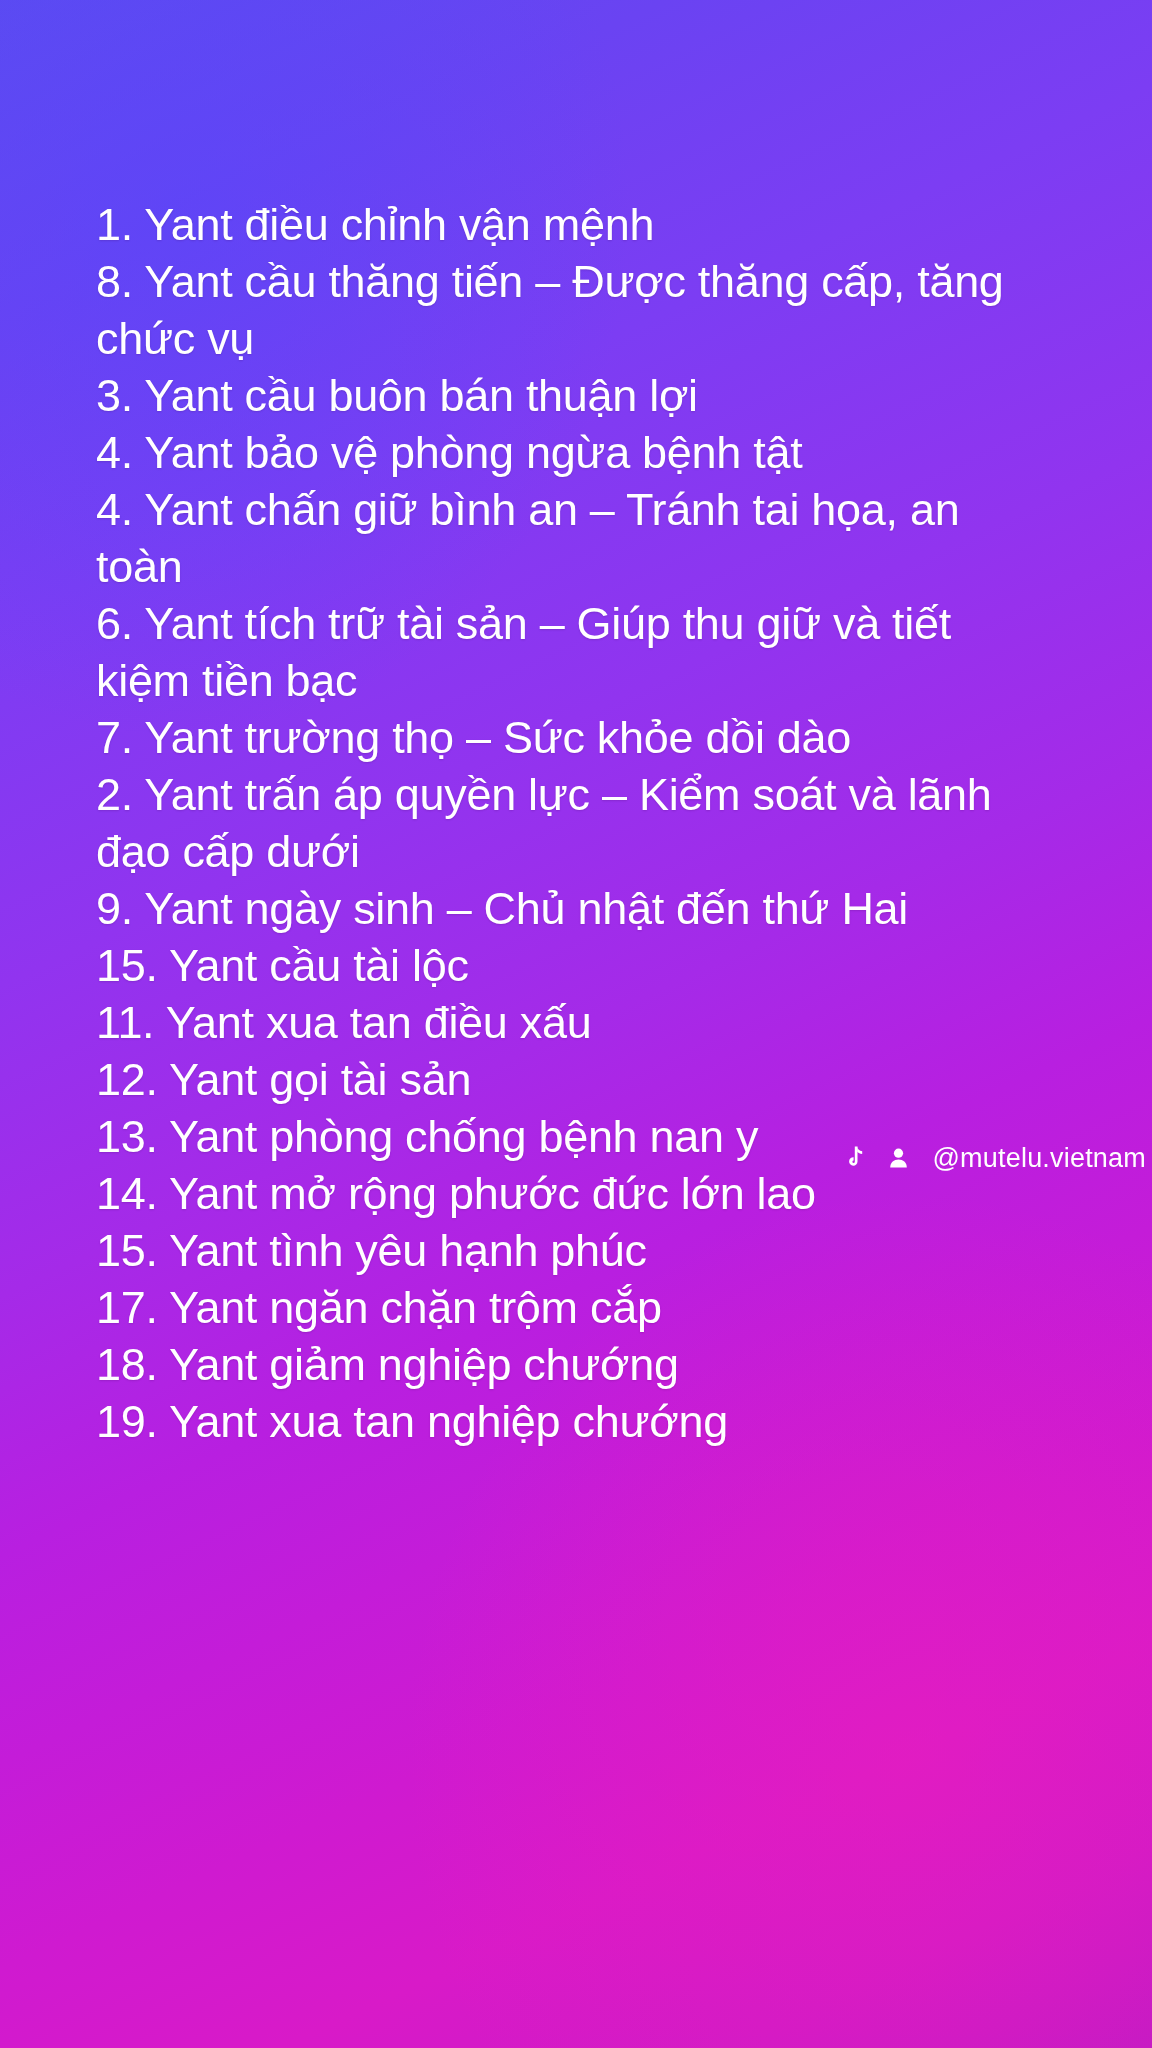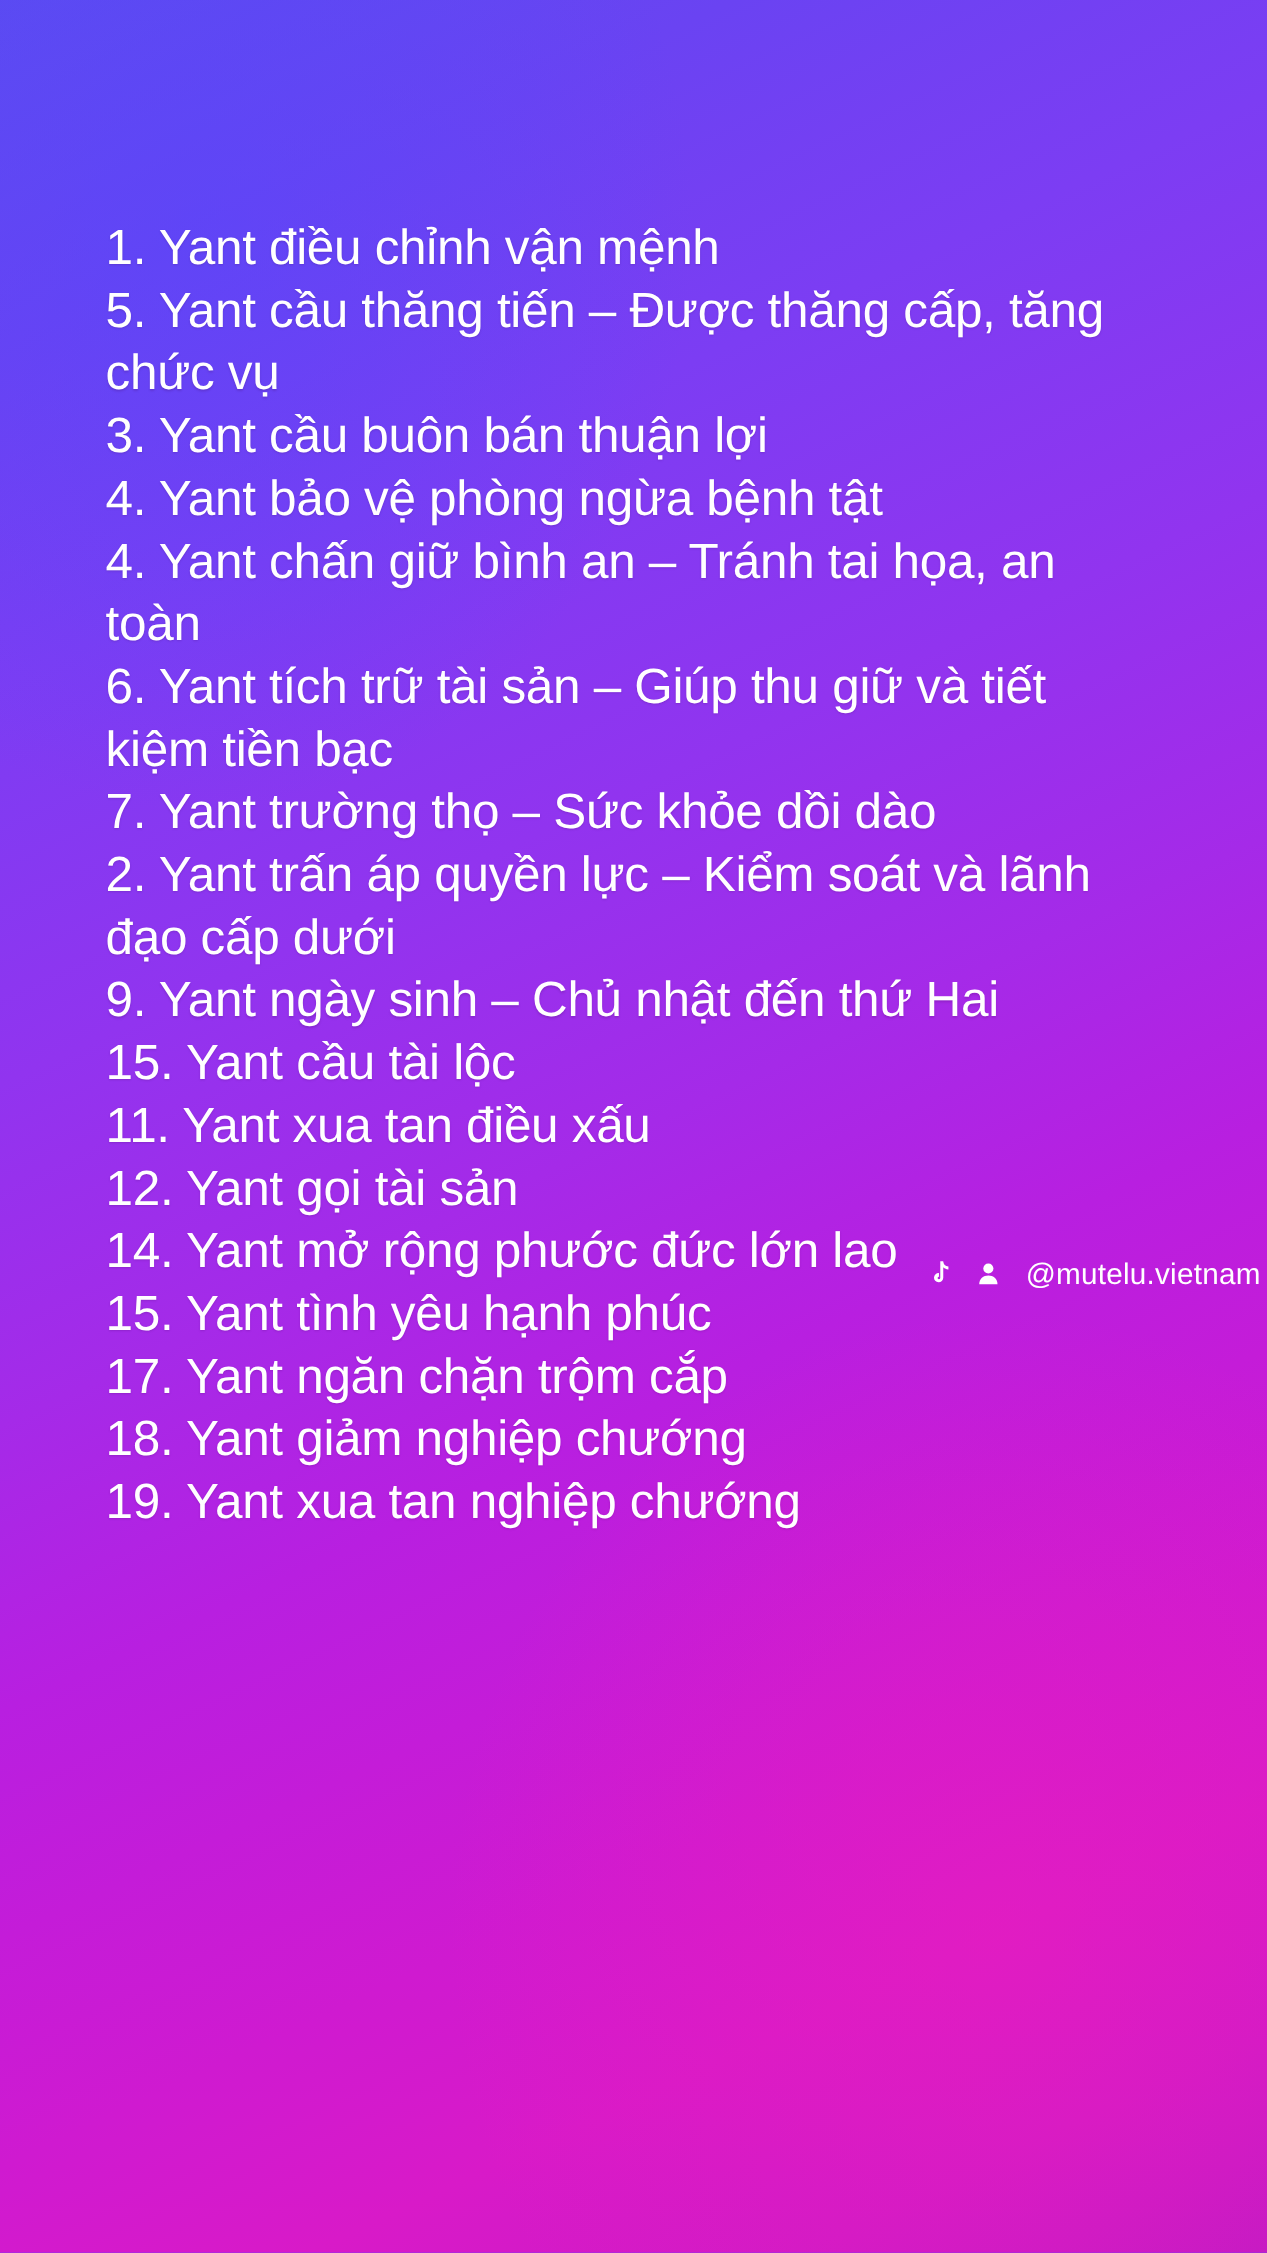--- a/index.html
+++ b/index.html
@@ -83,31 +83,32 @@
     top: 1px;
   }
 </style>
 </head>
 <body>
 
 <div class="story">
 
   <div class="list">
     <div class="line">1. Yant điều chỉnh vận mệnh</div>
-    <div class="line">5. Yant cầu thăng tiến – Được thăng cấp, tăng chức vụ</div>
+    <div class="line">8. Yant cầu thăng tiến – Được thăng cấp, tăng chức vụ</div>
     <div class="line">3. Yant cầu buôn bán thuận lợi</div>
     <div class="line">4. Yant bảo vệ phòng ngừa bệnh tật</div>
     <div class="line">4. Yant chấn giữ bình an – Tránh tai họa, an toàn</div>
     <div class="line">6. Yant tích trữ tài sản – Giúp thu giữ và tiết kiệm tiền bạc</div>
     <div class="line">7. Yant trường thọ – Sức khỏe dồi dào</div>
     <div class="line">2. Yant trấn áp quyền lực – Kiểm soát và lãnh đạo cấp dưới</div>
     <div class="line">9. Yant ngày sinh – Chủ nhật đến thứ Hai</div>
     <div class="line">15. Yant cầu tài lộc</div>
     <div class="line">11. Yant xua tan điều xấu</div>
     <div class="line">12. Yant gọi tài sản</div>
+    <div class="line">13. Yant phòng chống bệnh nan y</div>
     <div class="line">14. Yant mở rộng phước đức lớn lao</div>
     <div class="line">15. Yant tình yêu hạnh phúc</div>
     <div class="line">17. Yant ngăn chặn trộm cắp</div>
     <div class="line">18. Yant giảm nghiệp chướng</div>
     <div class="line">19. Yant xua tan nghiệp chướng</div>
   </div>
 
   <div class="handle">
     <span class="tt-icon">
       <svg width="20" height="26" viewBox="0 0 20 26" fill="none" xmlns="http://www.w3.org/2000/svg">

